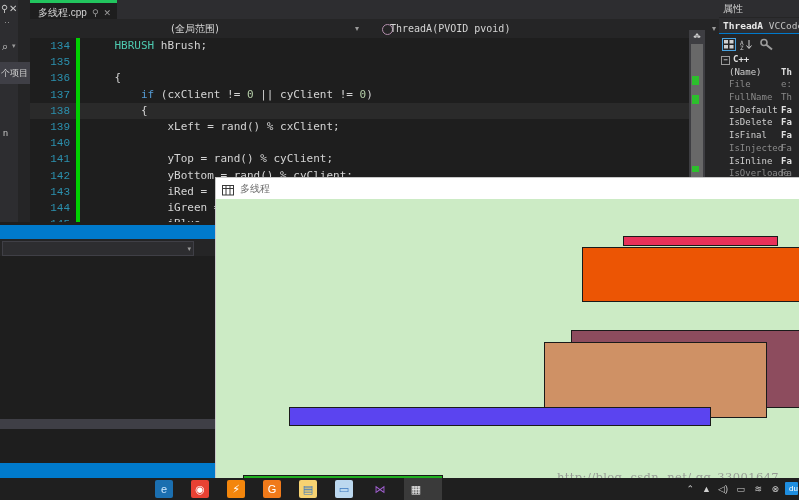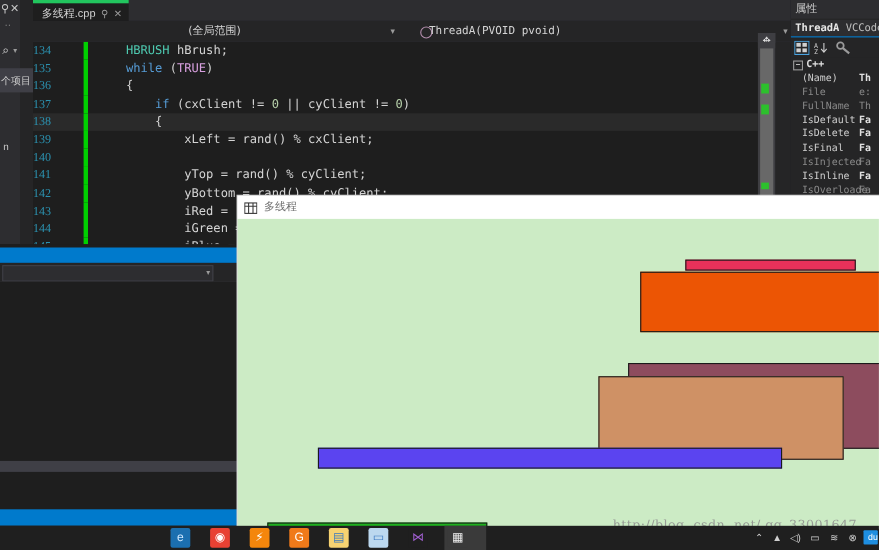--- a/index.html
+++ b/index.html
@@ -35,22 +35,22 @@
               font-size:10px;line-height:17px;padding-left:22px;font-family:"DejaVu Sans Mono",monospace;
               white-space:nowrap;overflow:hidden;}
   #nav-member-icon{position:absolute;left:352px;top:5px;width:9px;height:9px;border-radius:50%;
                    border:1.5px solid #b48ead;}
   #nav-member-arrow{position:absolute;right:3px;top:0;height:19px;line-height:19px;color:#9b9b9b;font-size:8px;}
 
   
   #editor{position:absolute;left:30px;top:38px;width:659px;height:184px;background:#1e1e1e;overflow:hidden;}
   .code-row{position:relative;height:16.2px;white-space:pre;font-family:"DejaVu Sans Mono",monospace;
             font-size:11px;line-height:16.2px;}
-  .gutter{position:absolute;left:0;top:0;width:40px;color:#2b91af;
-          font-family:Liberation Serif, serif;font-size:11px;}
+  .gutter{position:absolute;left:0;top:0;width:40px;text-align:right;color:#2b91af;
+          font-family:Liberation Mono, monospace;font-size:11px;}
   .chbar{position:absolute;left:46px;top:0;width:4px;height:16.2px;background:#00d000;}
   .ctext{position:absolute;left:58px;top:0;color:#d4d4d4;}
   .row-hl{background:#2a2a2a;}
   .kw{color:#569cd6;} .kw2{color:#d8a0df;} .ty{color:#4ec9b0;}
   .num{color:#b5cea8;}
 
   
   #ed-scroll{position:absolute;left:689px;top:38px;width:16px;height:184px;background:#3e3e42;}
   #ed-scroll .thumb{position:absolute;left:2px;top:6px;width:12px;height:150px;background:#686868;}
   #ed-split{position:absolute;left:689px;top:30px;width:16px;height:14px;background:#3e3e42;
@@ -145,21 +145,21 @@
   <div id="navbar">
     <div id="nav-scope">(全局范围)</div>
     <div id="nav-scope-arrow">▾</div>
     <div id="nav-member-icon"></div>
     <div id="nav-member">ThreadA(PVOID pvoid)</div>
     <div id="nav-member-arrow">▾</div>
   </div>
 
   <div id="editor">
       <div class="code-row"><div class="gutter">134</div><div class="chbar"></div><div class="ctext">    <span class="ty">HBRUSH</span> hBrush;</div></div>
-      <div class="code-row"><div class="gutter">135</div><div class="chbar"></div><div class="ctext">    <span class="kw">while</span> (<span class="kw2">TRUE</span>)</div></div>
+      <div class="code-row"><div class="gutter">135</div><div class="chbar"></div></div>
       <div class="code-row"><div class="gutter">136</div><div class="chbar"></div><div class="ctext">    {</div></div>
       <div class="code-row"><div class="gutter">137</div><div class="chbar"></div><div class="ctext">        <span class="kw">if</span> (cxClient != <span class="num">0</span> || cyClient != <span class="num">0</span>)</div></div>
       <div class="code-row row-hl"><div class="gutter">138</div><div class="chbar"></div><div class="ctext">        {</div></div>
       <div class="code-row"><div class="gutter">139</div><div class="chbar"></div><div class="ctext">            xLeft = rand() % cxClient;</div></div>
       <div class="code-row"><div class="gutter">140</div><div class="chbar"></div></div>
       <div class="code-row"><div class="gutter">141</div><div class="chbar"></div><div class="ctext">            yTop = rand() % cyClient;</div></div>
       <div class="code-row"><div class="gutter">142</div><div class="chbar"></div><div class="ctext">            yBottom = rand() % cyClient;</div></div>
       <div class="code-row"><div class="gutter">143</div><div class="chbar"></div><div class="ctext">            iRed = rand() % <span class="num">255</span>;</div></div>
       <div class="code-row"><div class="gutter">144</div><div class="chbar"></div><div class="ctext">            iGreen =</div></div>
       <div class="code-row"><div class="gutter">145</div><div class="chbar"></div><div class="ctext">            iBlue =</div></div>

